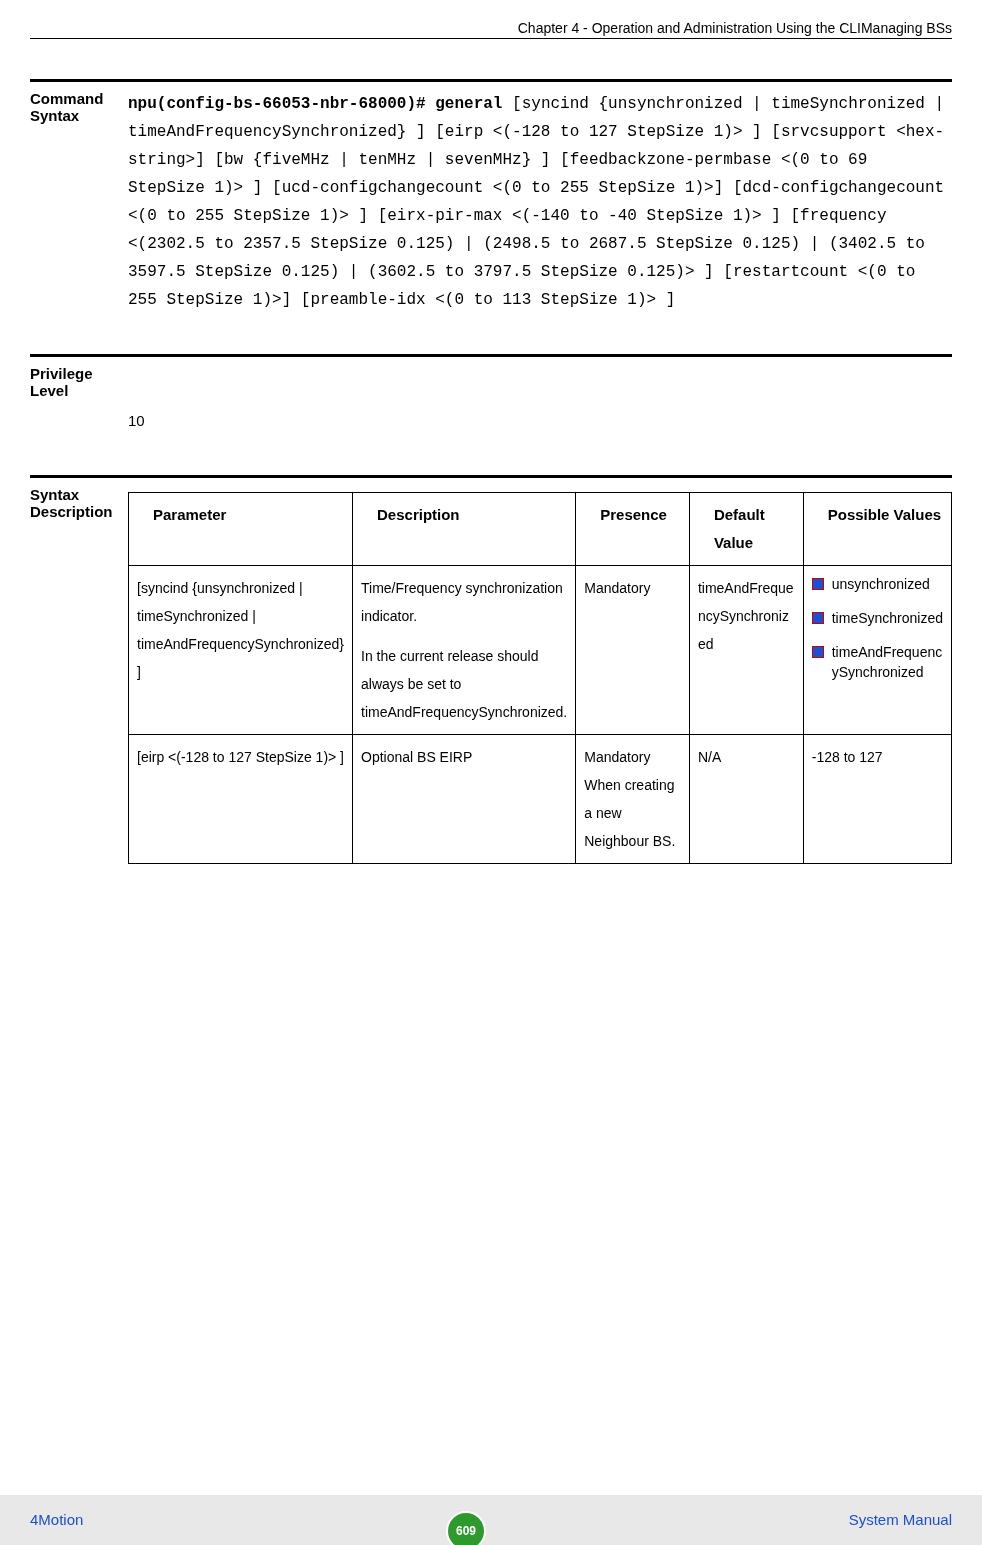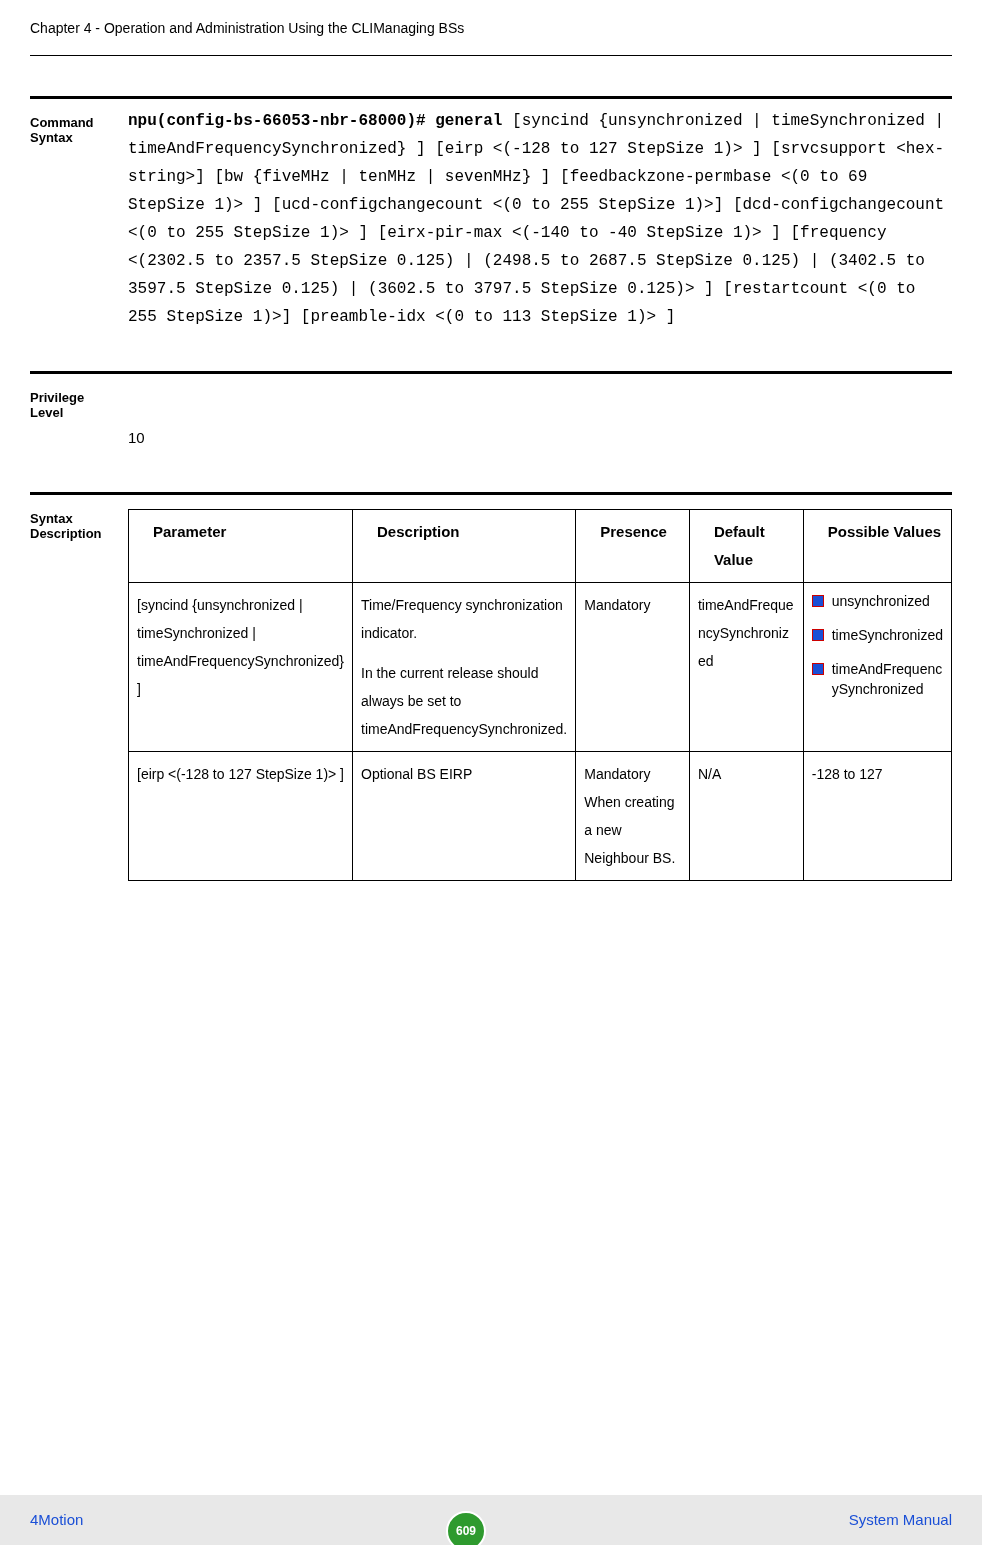--- a/index.html
+++ b/index.html
@@ -11,38 +11,37 @@
     width: 982px;
   }
   .page {
     padding: 20px 30px 0 30px;
     box-sizing: border-box;
     min-height: 1495px;
     position: relative;
   }
   .header-row {
     display: flex;
-    justify-content: flex-start;
+    justify-content: flex-end;
     font-size: 14px;
-    padding-bottom: 19px;
+    padding-bottom: 2px;
     border-bottom: 1px solid #000;
   }
   .section {
     display: flex;
     margin-top: 40px;
     border-top: 3px solid #000;
     padding-top: 8px;
   }
   .section-label {
     width: 90px;
     flex-shrink: 0;
     font-weight: bold;
-    font-size: 13px;
+    font-size: 15px;
     padding-right: 8px;
-    margin-top: 8px;
   }
   .section-body {
     flex: 1;
     font-family: "Courier New", monospace;
     font-size: 16px;
     line-height: 28px;
   }
   .section-body .cmd-bold {
     font-weight: bold;
   }

